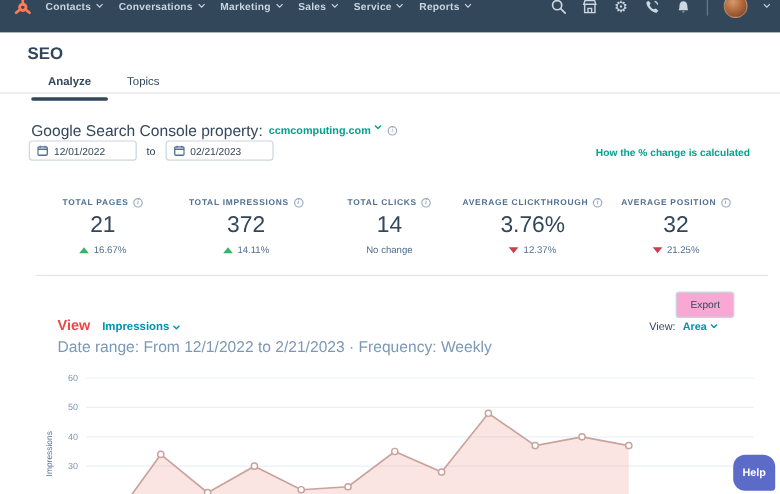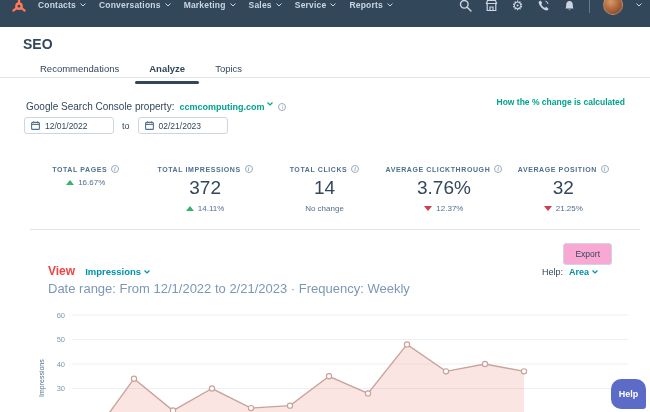--- a/index.html
+++ b/index.html
@@ -28,26 +28,26 @@
   .page-title { position:absolute; top:36px; left:23px; font-size:14px; font-weight:bold; color:#33475b; }
   .tabs { position:absolute; top:59px; left:38px; display:flex; gap:26px; }
   .tab { font-size:9.5px; color:#33475b; padding:4px 2px 10px; cursor:pointer; position:relative; }
   .tab.active { font-weight:bold; }
   .tab.active::after { content:""; position:absolute; left:-12px; right:-12px; bottom:0;
                        height:3px; background:#33475b; border-radius:2px; }
   .tabs-border { position:absolute; top:77px; left:0; right:0; height:1px; background:#dfe3eb; }
 
   
   .property-row { position:absolute; top:101px; left:26px; display:flex; align-items:center; gap:5px; }
-  .property-label { font-size:10px; color:#33475b;text-align:right; }
+  .property-label { font-size:13px; color:#33475b;text-align:right; }
   .property-value { font-size:9px; font-weight:bold; color:#00a38d; cursor:pointer; display:flex; gap:3px; }
   .info-icon { width:8px; height:8px; border:1px solid #99acc2; border-radius:50%; color:#99acc2;
                font-size:6px; line-height:6px; display:inline-flex; align-items:center; justify-content:center;
                font-family:"Liberation Serif", serif; font-style:italic; }
-  .calc-link { position:absolute; top:97px; right:25px; font-size:8.5px; font-weight:bold; color:#00a38d; cursor:pointer; }
+  .calc-link { position:absolute; top:122px; right:25px; font-size:8.5px; font-weight:bold; color:#00a38d; cursor:pointer; }
   .date-row { position:absolute; top:117px; left:24px; display:flex; align-items:center; gap:8px; }
   .date-input { width:90px; height:17px; border:1px solid #cbd6e2; border-radius:3px; background:#fff;
                 display:flex; align-items:center; gap:5px; padding:0 6px; cursor:pointer; }
   .date-input svg { width:9px; height:9px; flex:0 0 auto; }
   .date-text { font-size:8.5px; color:#33475b; }
   .date-sep { font-size:9px; color:#33475b; }
 
   
   .stats { position:absolute; top:165px; left:26px; width:597px; display:flex; }
   .stat { flex:1 1 0; text-align:center; }
@@ -167,21 +167,20 @@
       <span class="avatar"></span>
       <svg class="chev" viewBox="0 0 6 4">
           <polyline points="0.5,0.5 3,3 5.5,0.5" fill="none" stroke="#cbd6e2" stroke-width="1"></polyline>
         </svg>
     </div>
   </header>
 
   <h1 class="page-title">SEO</h1>
 
   <div class="tabs">
-    <span class="tab">Recommendations</span>
     <span class="tab active">Analyze</span>
     <span class="tab">Topics</span>
   </div>
   <div class="tabs-border"></div>
 
   <div class="property-row">
     <span class="property-label">Google Search Console property:</span>
     <span class="property-value">
       <span>ccmcomputing.com</span>
       <svg class="chev" viewBox="0 0 6 4">
@@ -214,20 +213,21 @@
       <span class="date-text">02/21/2023</span>
     </span>
   </div>
 
   <div class="stats">
     <div class="stat trend-up">
       <div class="stat-label">
           <span>TOTAL PAGES</span>
           <span class="info-icon">i</span>
         </div>
+      <div class="stat-value">21</div>
       <div class="stat-change">
           <span class="tri"></span>
           <span>16.67%</span>
         </div>
     </div>
     <div class="stat trend-up">
       <div class="stat-label">
           <span>TOTAL IMPRESSIONS</span>
           <span class="info-icon">i</span>
         </div>
@@ -279,21 +279,21 @@
     <span class="view-title">View</span>
     <span class="metric-dd">
       <span>Impressions</span>
       <svg class="chev" viewBox="0 0 6 4">
           <polyline points="0.5,0.5 3,3 5.5,0.5" fill="none" stroke="#0091ae" stroke-width="1.2"></polyline>
         </svg>
     </span>
   </div>
 
   <div class="style-row">
-    <span class="style-label">Help:</span>
+    <span class="style-label">View:</span>
     <span class="style-value">
       <span>Area</span>
       <svg class="chev" viewBox="0 0 6 4">
           <polyline points="0.5,0.5 3,3 5.5,0.5" fill="none" stroke="#0091ae" stroke-width="1.2"></polyline>
         </svg>
     </span>
   </div>
 
   <div class="chart-subtext">Date range: From 12/1/2022 to 2/21/2023 · Frequency: Weekly</div>
 

